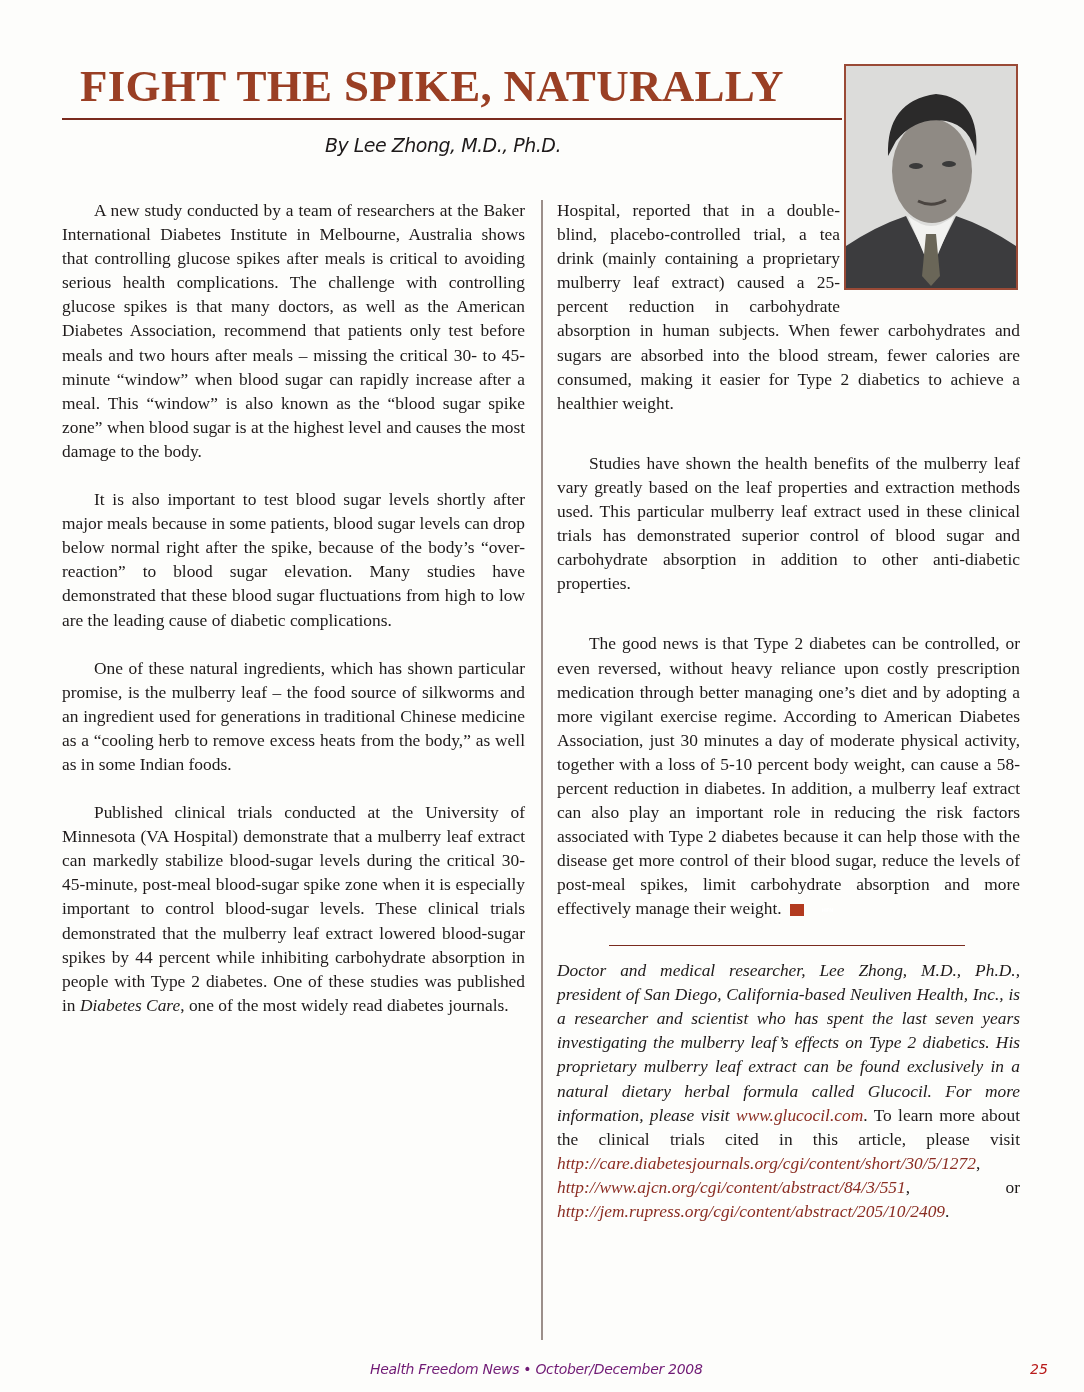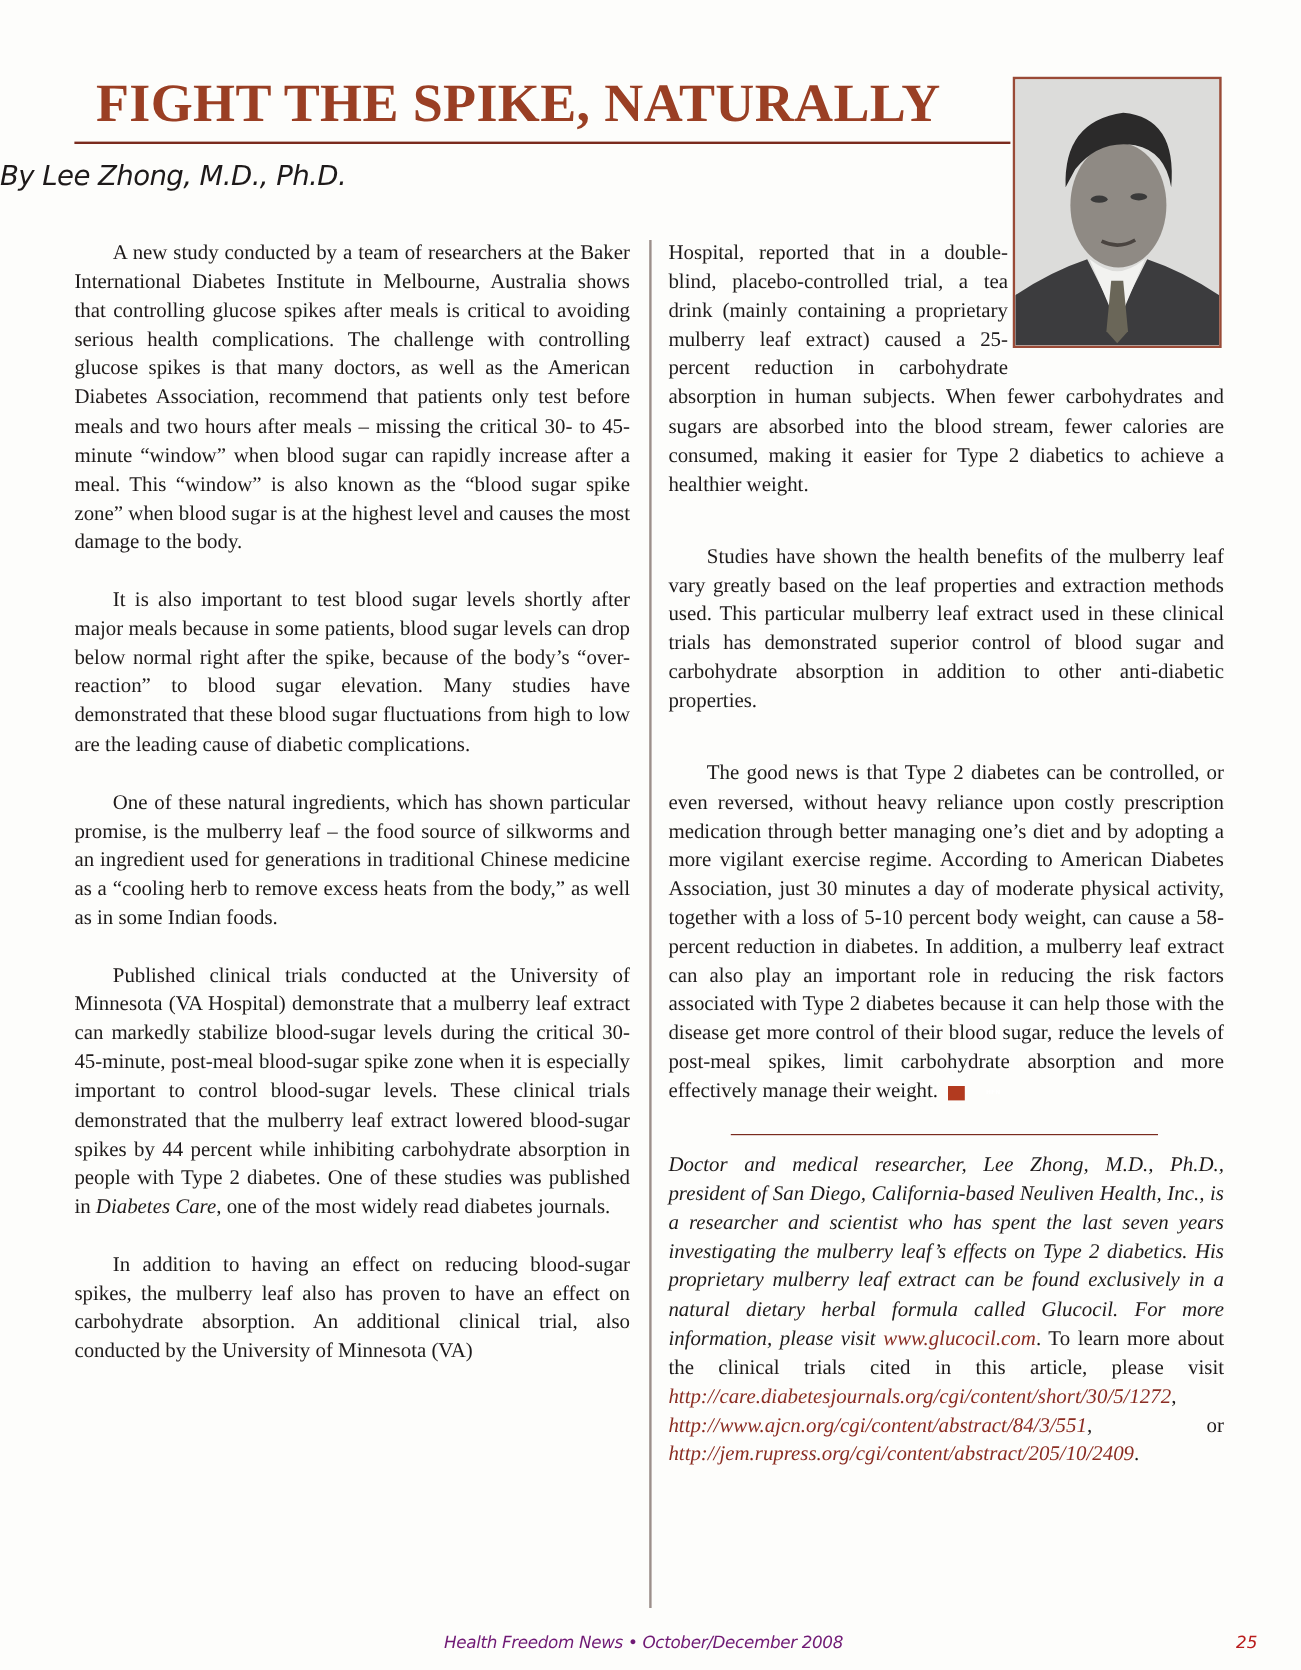--- a/index.html
+++ b/index.html
@@ -13,22 +13,22 @@
     position: absolute; left: 80px; top: 60px;
     font-family: "Liberation Serif", serif; font-weight: bold;
     font-size: 45px; letter-spacing: 0.3px; color: #9a3f24;
     margin: 0; line-height: 52px; white-space: nowrap;
   }
   .title-rule {
     position: absolute; left: 62px; top: 118px; width: 780px; height: 1.5px;
     background: #7a2b1e;
   }
   .byline {
-    position: absolute; left: 0; width: 886px; top: 134px; 
-    font-family: "DejaVu Sans", sans-serif; font-style: italic; font-size: 23px;
+    position: absolute; left: 0; width: 886px; top: 134px; text-align: center;
+    font-family: "DejaVu Sans", sans-serif; font-style: italic; font-size: 19px;
     color: #1e1a1a; letter-spacing: -0.5px;
   }
   .photo {
     position: absolute; left: 844px; top: 64px; width: 174px; height: 226px;
     border: 2px solid #9a4a36; box-sizing: border-box; overflow: hidden;
     background: #e4e4e2;
   }
   .divider {
     position: absolute; left: 541px; top: 200px; width: 2px; height: 1140px;
     background: #9c8f8a;
@@ -79,21 +79,20 @@
   </svg>
 </div>
 
 <div class="divider"></div>
 
 <div class="col col-left">
   <p>A new study conducted by a team of researchers at the Baker International Diabetes Institute in Melbourne, Australia shows that controlling glucose spikes after meals is critical to avoiding serious health complications. The challenge with controlling glucose spikes is that many doctors, as well as the American Diabetes Association, recommend that patients only test before meals and two hours after meals – missing the critical 30- to 45-minute “window” when blood sugar can rapidly increase after a meal. This “window” is also known as the “blood sugar spike zone” when blood sugar is at the highest level and causes the most damage to the body.</p>
   <p>It is also important to test blood sugar levels shortly after major meals because in some patients, blood sugar levels can drop below normal right after the spike, because of the body’s “over-reaction” to blood sugar elevation. Many studies have demonstrated that these blood sugar fluctuations from high to low are the leading cause of diabetic complications.</p>
   <p>One of these natural ingredients, which has shown particular promise, is the mulberry leaf – the food source of silkworms and an ingredient used for generations in traditional Chinese medicine as a “cooling herb to remove excess heats from the body,” as well as in some Indian foods.</p>
   <p><span>Published clinical trials conducted at the University of Minnesota (VA Hospital) demonstrate that a mulberry leaf extract can markedly stabilize blood-sugar levels during the critical 30-45-minute, post-meal blood-sugar spike zone when it is especially important to control blood-sugar levels. These clinical trials demonstrated that the mulberry leaf extract lowered blood-sugar spikes by 44 percent while inhibiting carbohydrate absorption in people with Type 2 diabetes. One of these studies was published in</span> <i>Diabetes Care</i><span>, one of the most widely read diabetes journals.</span></p>
-  <p>In addition to having an effect on reducing blood-sugar spikes, the mulberry leaf also has proven to have an effect on carbohydrate absorption. An additional clinical trial, also conducted by the University of Minnesota (VA)</p>
 </div>
 
 <div class="col col-right">
   <div class="float-space"></div>
   <p style="text-indent:0">Hospital, reported that in a double-blind, placebo-controlled trial, a tea drink (mainly containing a proprietary mulberry leaf extract) caused a 25-percent reduction in carbohydrate absorption in human subjects. When fewer carbohydrates and sugars are absorbed into the blood stream, fewer calories are consumed, making it easier for Type 2 diabetics to achieve a healthier weight.</p>
   <p style="margin-top:36px">Studies have shown the health benefits of the mulberry leaf vary greatly based on the leaf properties and extraction methods used. This particular mulberry leaf extract used in these clinical trials has demonstrated superior control of blood sugar and carbohydrate absorption in addition to other anti-diabetic properties.</p>
   <p style="margin-top:36px"><span>The good news is that Type 2 diabetes can be controlled, or even reversed, without heavy reliance upon costly prescription medication through better managing one’s diet and by adopting a more vigilant exercise regime. According to American Diabetes Association, just 30 minutes a day of moderate physical activity, together with a loss of 5-10 percent body weight, can cause a 58-percent reduction in diabetes. In addition, a mulberry leaf extract can also play an important role in reducing the risk factors associated with Type 2 diabetes because it can help those with the disease get more control of their blood sugar, reduce the levels of post-meal spikes, limit carbohydrate absorption and more effectively manage their weight.</span><span class="hfn-logo">HFN</span></p>
   <div class="bio-rule"></div>
   <p class="bio"><span>Doctor and medical researcher, Lee Zhong, M.D., Ph.D., president of San Diego, California-based Neuliven Health, Inc., is a researcher and scientist who has spent the last seven years investigating the mulberry leaf’s effects on Type 2 diabetics. His proprietary mulberry leaf extract can be found exclusively in a natural dietary herbal formula called Glucocil. For more information, please visit </span><span class="link">www.glucocil.com</span><span class="plain">. To learn more about the clinical trials cited in this article, please visit </span><span class="link">http://care.diabetesjournals.org/cgi/content/short/30/5/1272</span><span class="plain">, </span><span class="link">http://www.ajcn.org/cgi/content/abstract/84/3/551</span><span class="plain">, or </span><span class="link">http://jem.rupress.org/cgi/content/abstract/205/10/2409</span><span class="plain">.</span></p>
 </div>

